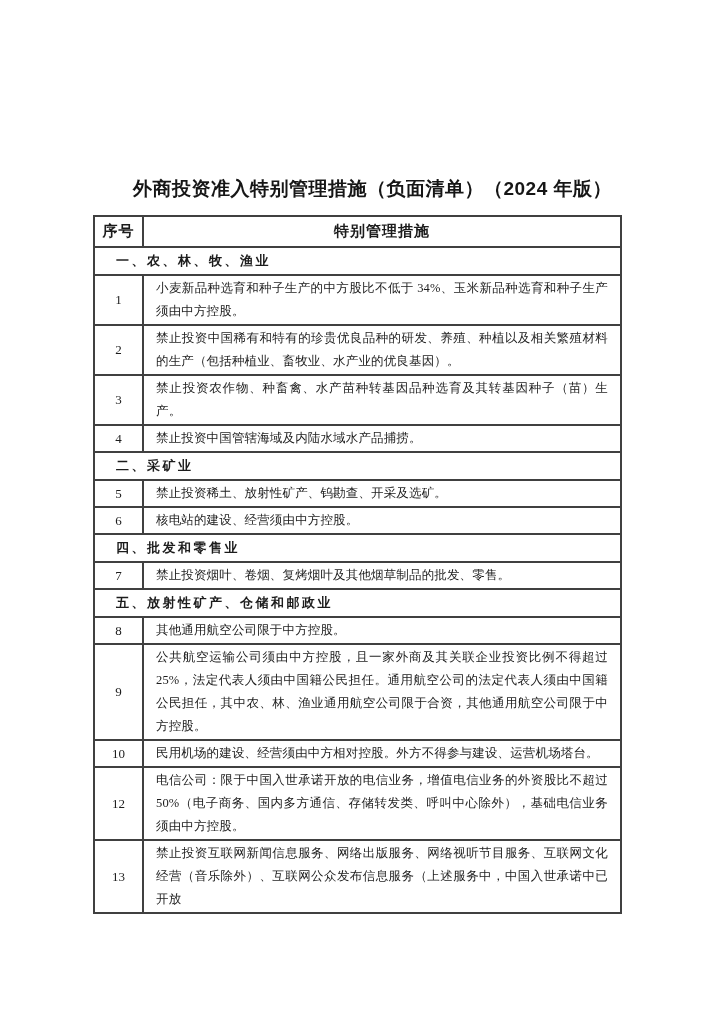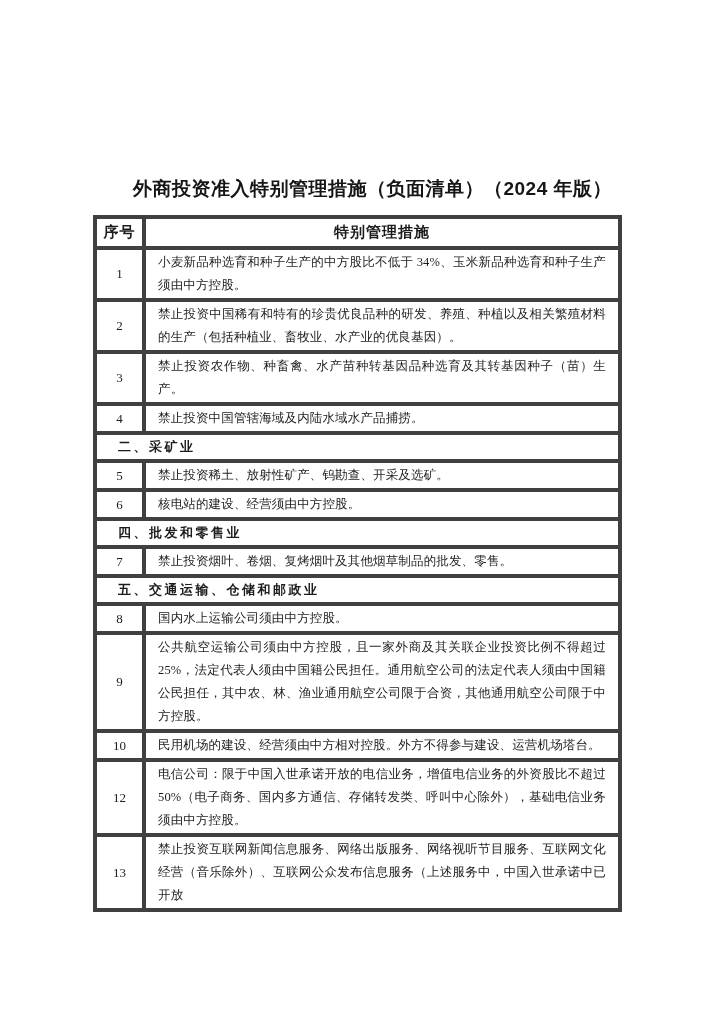--- a/index.html
+++ b/index.html
@@ -34,21 +34,21 @@
     position: absolute;
     top: 215px;
     left: 93px;
     width: 529px;
     border-collapse: collapse;
     table-layout: fixed;
     border: 2px solid #3d3d3d;
   }
   .measures-table th,
   .measures-table td {
-    border: 4px solid #404040;
+    border: 2px solid #404040;
     box-sizing: border-box;
   }
   .measures-table thead th {
     height: 31px;
     font-family: "Liberation Sans", sans-serif;
     font-size: 15px;
     font-weight: bold;
     text-align: center;
     letter-spacing: 1px;
     padding: 0;
@@ -91,20 +91,23 @@
       <col class="col-index">
       <col class="col-measure">
     </colgroup>
     <thead>
       <tr>
         <th class="col-index">序号</th>
         <th>特别管理措施</th>
       </tr>
     </thead>
     <tbody id="rows-body">
+        <tr class="section-row">
+          <td colspan="2">一、农、林、牧、渔业</td>
+        </tr>
         <tr class="item-row">
           <td class="num-cell">1</td>
           <td class="text-cell">小麦新品种选育和种子生产的中方股比不低于 34%、玉米新品种选育和种子生产须由中方控股。</td>
         </tr>
         <tr class="item-row">
           <td class="num-cell">2</td>
           <td class="text-cell">禁止投资中国稀有和特有的珍贵优良品种的研发、养殖、种植以及相关繁殖材料的生产（包括种植业、畜牧业、水产业的优良基因）。</td>
         </tr>
         <tr class="item-row">
           <td class="num-cell">3</td>
@@ -126,25 +129,25 @@
           <td class="text-cell">核电站的建设、经营须由中方控股。</td>
         </tr>
         <tr class="section-row">
           <td colspan="2">四、批发和零售业</td>
         </tr>
         <tr class="item-row">
           <td class="num-cell">7</td>
           <td class="text-cell">禁止投资烟叶、卷烟、复烤烟叶及其他烟草制品的批发、零售。</td>
         </tr>
         <tr class="section-row">
-          <td colspan="2">五、交通运输、仓储和邮政业</td>
+          <td colspan="2">五、放射性矿产、仓储和邮政业</td>
         </tr>
         <tr class="item-row">
           <td class="num-cell">8</td>
-          <td class="text-cell">国内水上运输公司须由中方控股。</td>
+          <td class="text-cell">其他通用航空公司限于中方控股。</td>
         </tr>
         <tr class="item-row">
           <td class="num-cell">9</td>
           <td class="text-cell">公共航空运输公司须由中方控股，且一家外商及其关联企业投资比例不得超过 25%，法定代表人须由中国籍公民担任。通用航空公司的法定代表人须由中国籍公民担任，其中农、林、渔业通用航空公司限于合资，其他通用航空公司限于中方控股。</td>
         </tr>
         <tr class="item-row">
           <td class="num-cell">10</td>
           <td class="text-cell">民用机场的建设、经营须由中方相对控股。外方不得参与建设、运营机场塔台。</td>
         </tr>
         <tr class="item-row">

